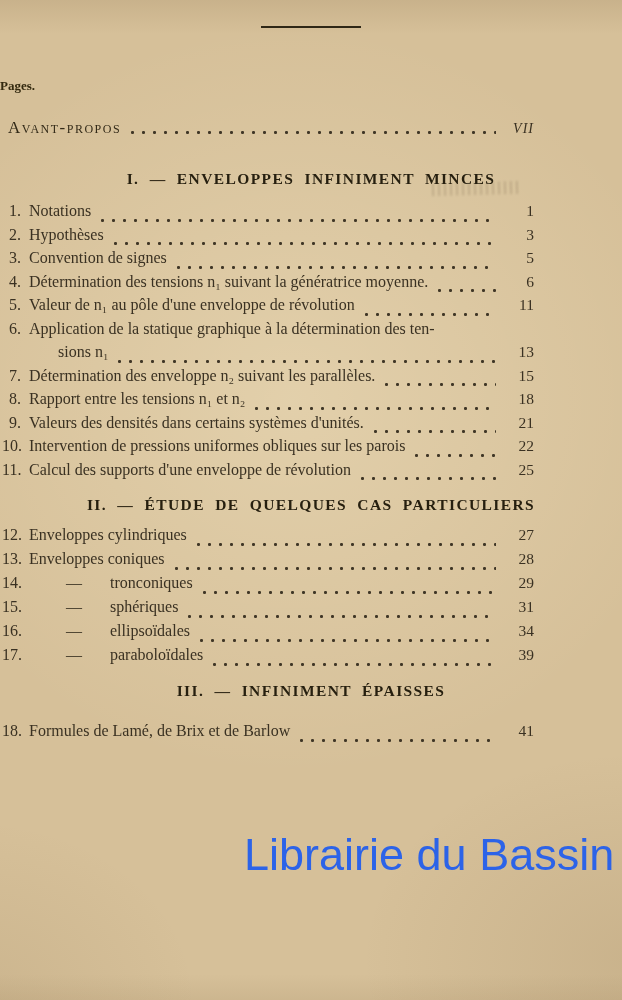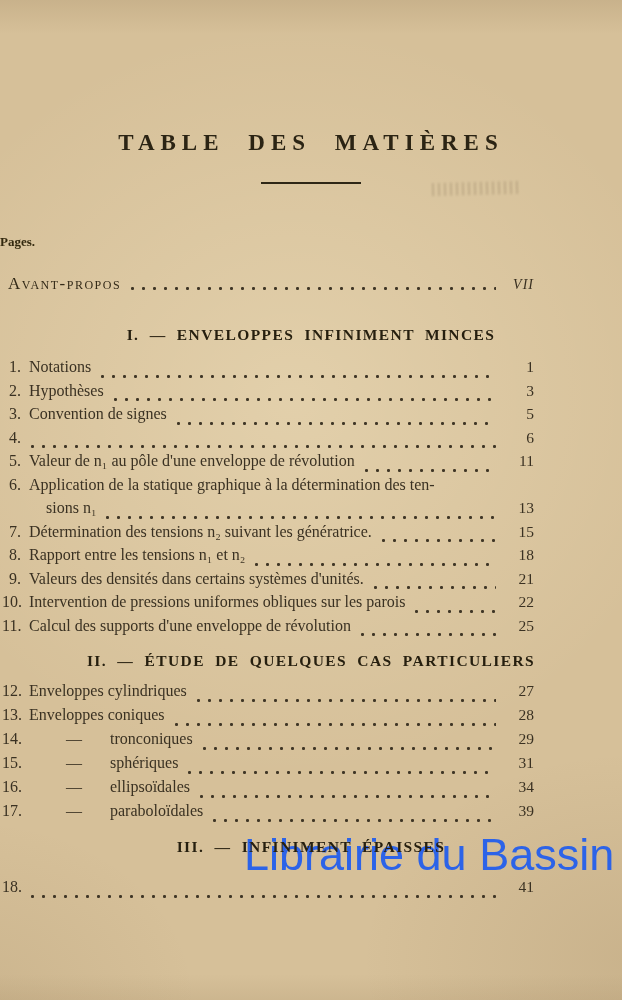--- a/index.html
+++ b/index.html
@@ -97,21 +97,21 @@
     font-size:16px;
   }
   .sec-0 .toc-row{height:23.5px;}
   .num{
     flex:0 0 19px;width:19px;
     text-align:right;
   }
   .itext{margin-left:8px;white-space:nowrap;}
   .dash{flex:0 0 20px;margin-left:43px;text-align:center;}
   .dash + .itext{margin-left:26px;}
-  .wrap-row .wrap-text{margin-left:44px;white-space:nowrap;}
+  .wrap-row .wrap-text{margin-left:56px;white-space:nowrap;}
   .watermark{
     position:absolute;z-index:1;
     top:829px;left:244px;
     font-family:"Liberation Sans","DejaVu Sans",sans-serif;
     font-size:45px;
     font-weight:400;
     white-space:nowrap;
     color:#2c63e8;
   }
 </style>
@@ -119,21 +119,20 @@
 <body>
 
 <div class="page">
 
   <div class="ghost-smudge"></div>
 
   <div class="watermark">Librairie du Bassin</div>
 
   <div class="content">
 
-    <div class="title">TABLE  DES  MATIÈRES</div>
 
     <div class="title-rule"></div>
 
     <div class="pages-row">Pages.</div>
 
     <div class="front-row">
       <span class="front-label">Avant-propos</span>
       <span class="leader"></span>
       <span class="pg">VII</span>
     </div>
@@ -154,41 +153,42 @@
             <span class="pg">3</span>
           </div>
           <div class="toc-row">
             <span class="num">3.</span>
             <span class="itext">Convention de signes</span>
             <span class="leader"></span>
             <span class="pg">5</span>
           </div>
           <div class="toc-row">
             <span class="num">4.</span>
+            <span class="itext">Détermination des tensions n₁ suivant la génératrice moyenne.</span>
             <span class="leader"></span>
             <span class="pg">6</span>
           </div>
           <div class="toc-row">
             <span class="num">5.</span>
             <span class="itext">Valeur de n₁ au pôle d'une enveloppe de révolution</span>
             <span class="leader"></span>
             <span class="pg">11</span>
           </div>
           <div class="toc-row">
             <span class="num">6.</span>
             <span class="itext">Application de la statique graphique à la détermination des ten-</span>
           </div>
           <div class="toc-row wrap-row">
             <span class="wrap-text">sions n₁</span>
             <span class="leader"></span>
             <span class="pg">13</span>
           </div>
           <div class="toc-row">
             <span class="num">7.</span>
-            <span class="itext">Détermination des tensions n₂ suivant les génératrice.</span>
+            <span class="itext">Détermination des enveloppe n₂ suivant les parallèles.</span>
             <span class="leader"></span>
             <span class="pg">15</span>
           </div>
           <div class="toc-row">
             <span class="num">8.</span>
             <span class="itext">Rapport entre les tensions n₁ et n₂</span>
             <span class="leader"></span>
             <span class="pg">18</span>
           </div>
           <div class="toc-row">
@@ -250,20 +250,21 @@
             <span class="dash">—</span>
             <span class="itext">paraboloïdales</span>
             <span class="leader"></span>
             <span class="pg">39</span>
           </div>
         </div>
         <div class="section-heading">III. — INFINIMENT ÉPAISSES</div>
         <div class="sec-list sec-2">
           <div class="toc-row">
             <span class="num">18.</span>
+            <span class="itext">Formules de Lamé, de Brix et de Barlow</span>
             <span class="leader"></span>
             <span class="pg">41</span>
           </div>
         </div>
       </div>
 
   </div>
 </div>
 
 </body></html>

